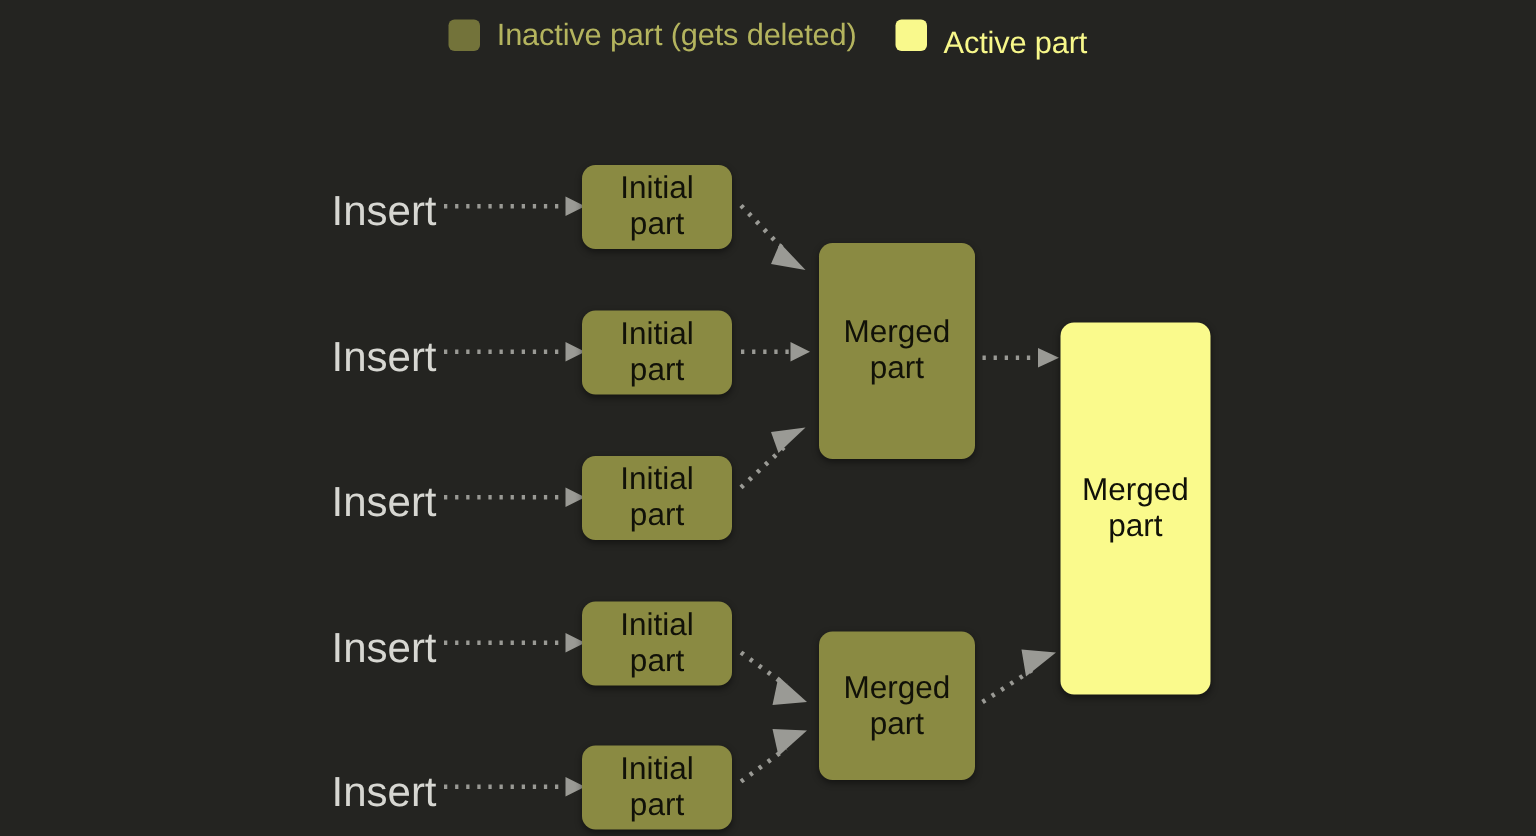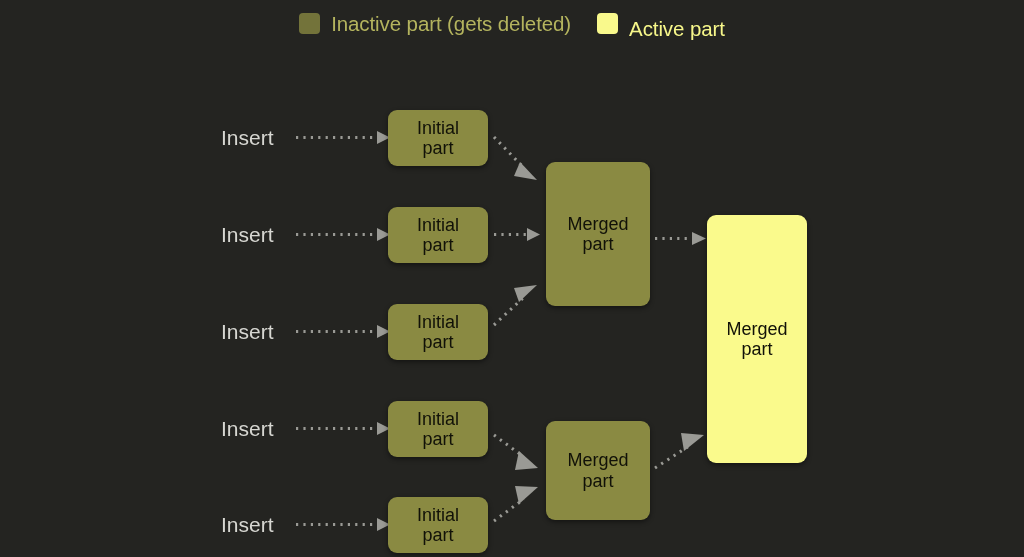--- a/index.html
+++ b/index.html
@@ -56,33 +56,33 @@
   
   .node {
     position: absolute;
     box-sizing: border-box;
     border-radius: 9px;
     display: flex;
     align-items: center;
     justify-content: center;
     text-align: center;
     color: #111108;
-    font-size: 18px;
+    font-size: 21px;
     line-height: 1.12;
     box-shadow: 0 2px 5px rgba(0,0,0,0.45);
   }
   .node.inactive { background: #8a8a42; }
   .node.active   { background: #fafa8c; }
   .node .node-text { display: block; padding: 0 4px; }
 
   
   .insert-label {
     position: absolute;
     color: #d7d7d2;
-    font-size: 21px;
+    font-size: 28px;
     line-height: 1;
     white-space: nowrap;
   }
 
   
   #arrows {
     position: absolute;
     left: 0; top: 0;
     width: 1024px; height: 557px;
     pointer-events: none;

